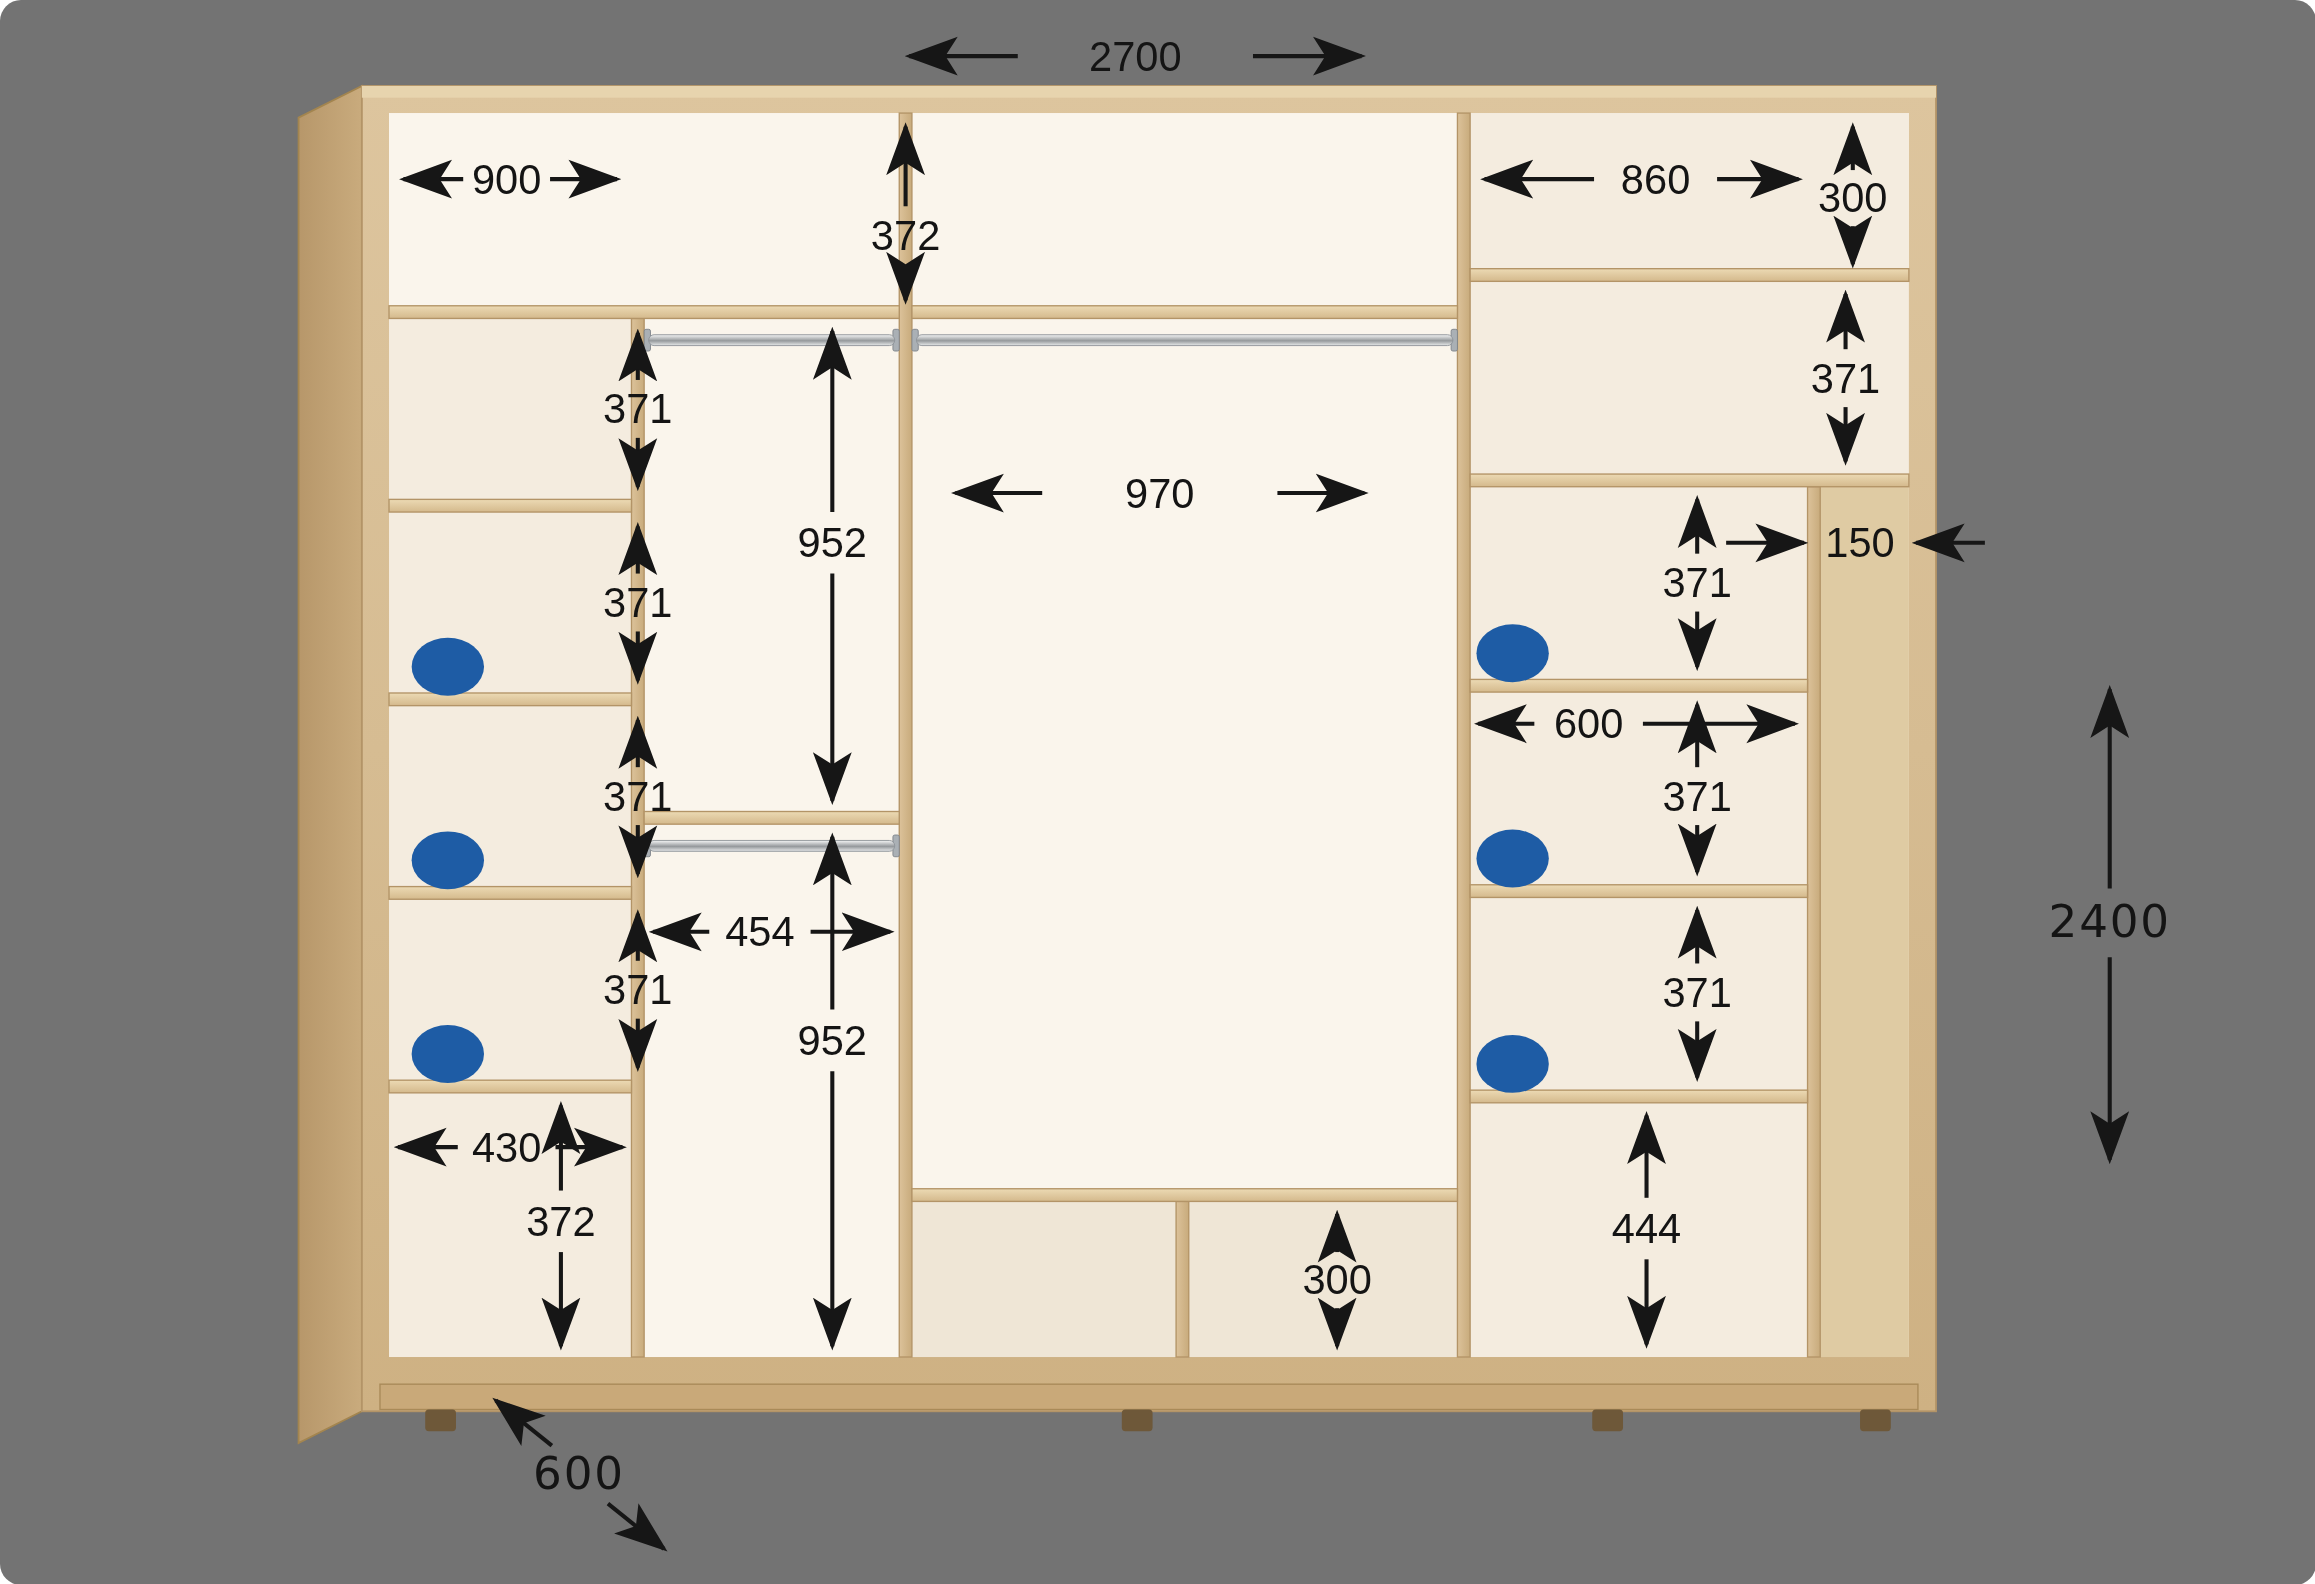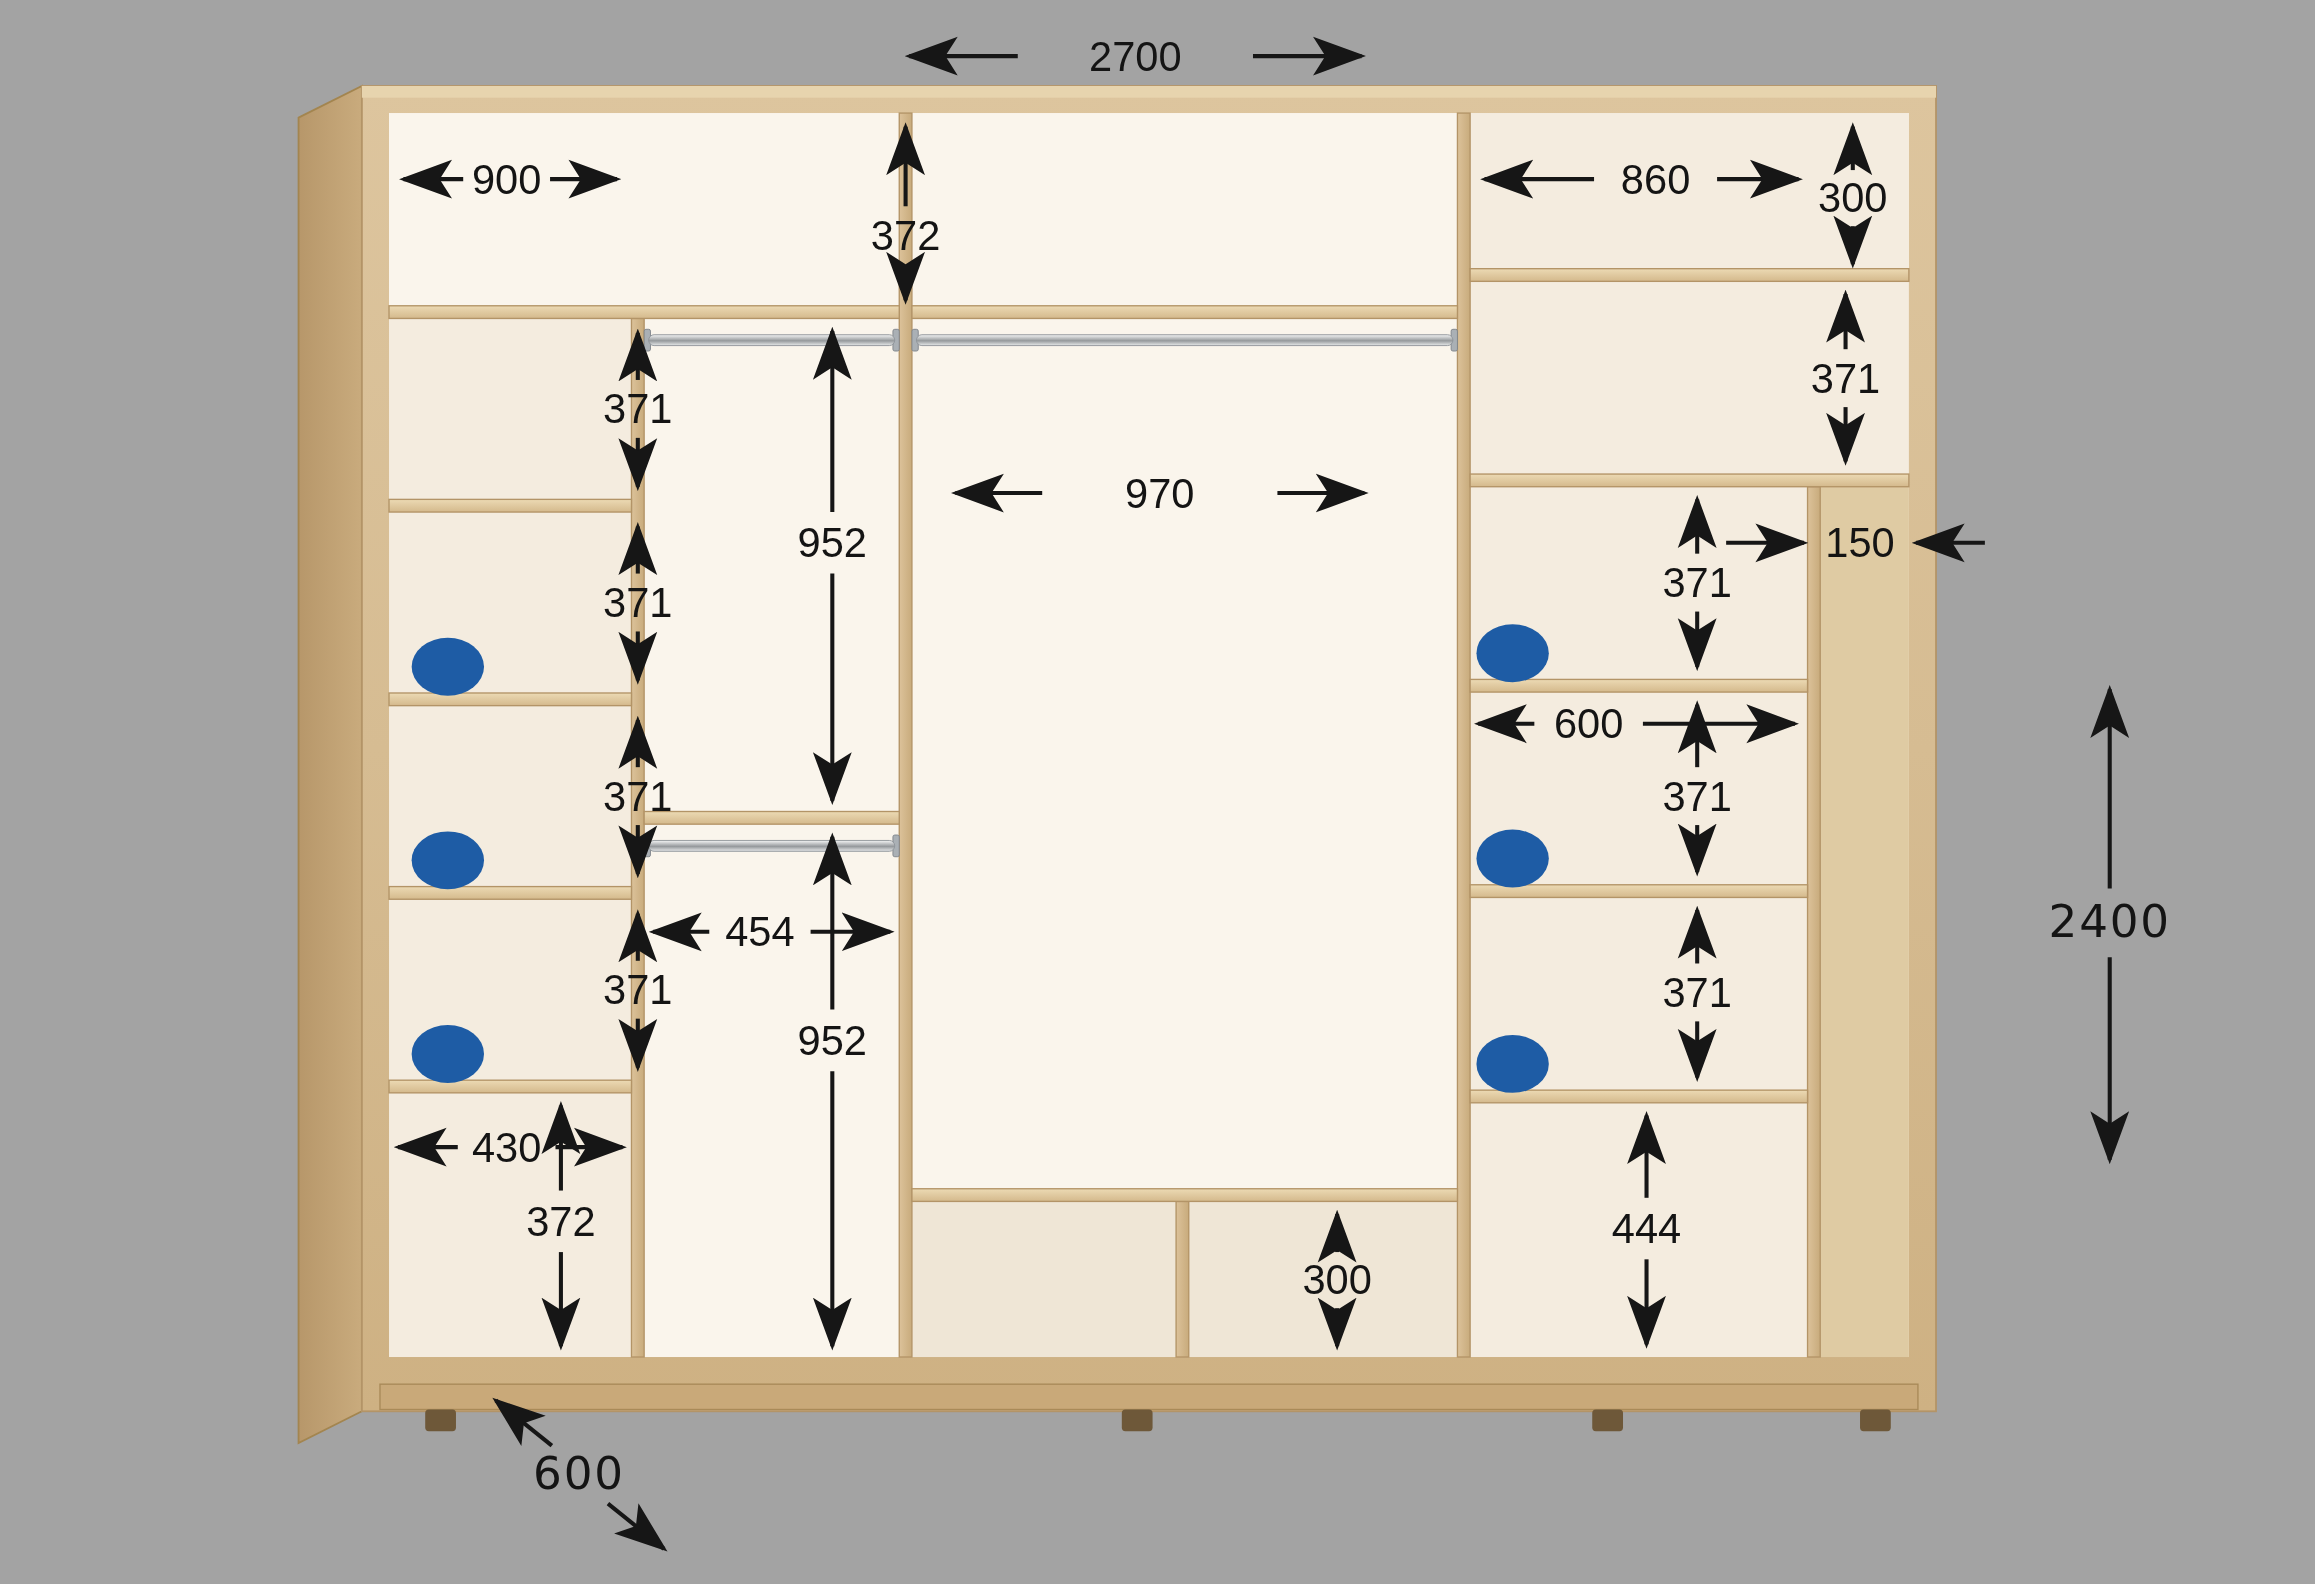--- a/index.html
+++ b/index.html
@@ -1,16 +1,16 @@
 <!DOCTYPE html>
 <html style="font-size:14.5px"><head>
 <meta charset="utf-8">
 <style>
   html,body{margin:0;padding:0;background:#ffffff;}
-  .stage{position:relative;width:2316px;height:1585px;background:#a3a3a3;overflow:hidden;}
+  .stage{position:relative;width:2316px;height:1585px;background:#737373;overflow:hidden;border-radius:21px;}
   svg{display:block;}
   .back{fill:#f4ecdf;}
   .back-lit{fill:#faf5ec;}
   .back-dim{fill:#efe6d6;}
   .slotback{fill:#dfcba3;}
   .wood-front{fill:url(#gFront);stroke:#b39467;stroke-width:2;}
   .wood-side{fill:url(#gSide);stroke:#a3854f;stroke-width:2;}
   .shelf{fill:url(#gShelf);stroke:#b39467;stroke-width:1.5;}
   .divider{fill:url(#gDiv);stroke:#b39467;stroke-width:1.5;}
   .plinth{fill:#c9a979;stroke:#a98a58;stroke-width:1.5;}

